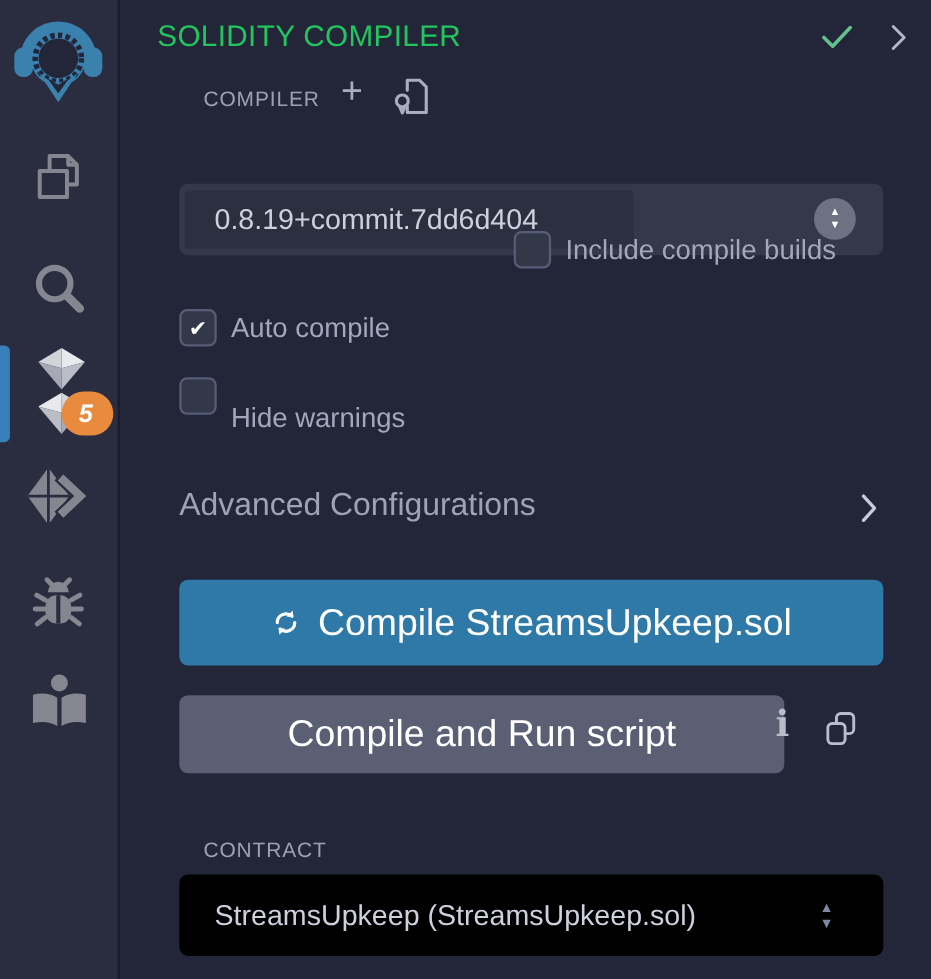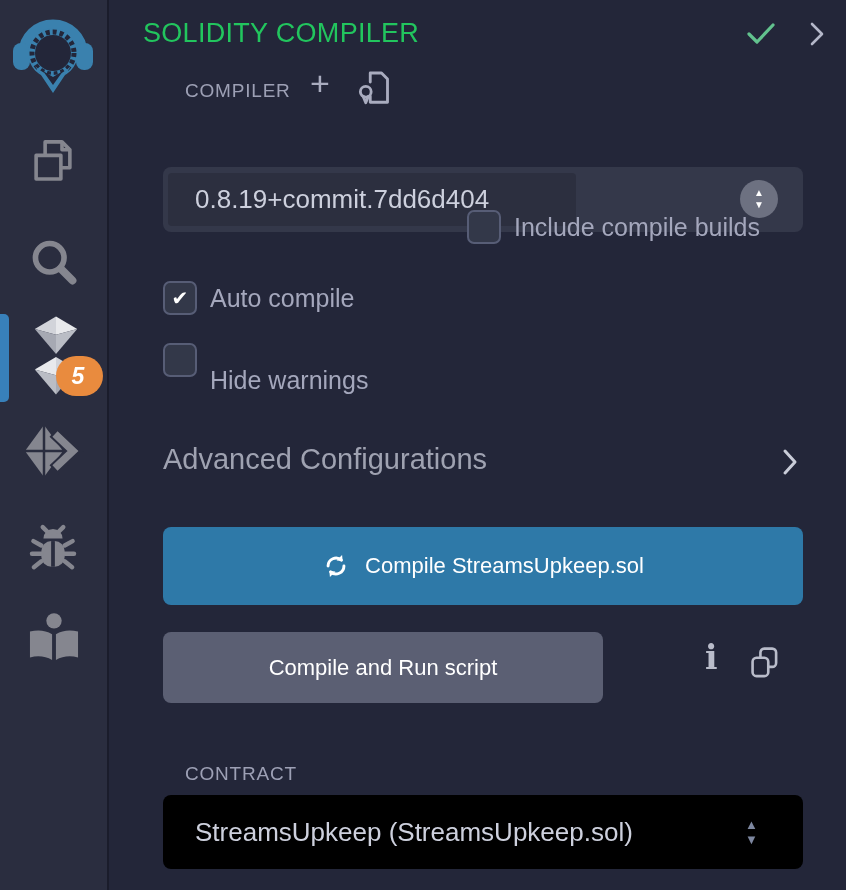--- a/index.html
+++ b/index.html
@@ -42,23 +42,23 @@
   .checkbox{
     width:34px;height:34px;border-radius:7px;border:2px solid #575d76;background:#333849;
     box-sizing:border-box;display:flex;align-items:center;justify-content:center;
     color:#fff;font-size:20px;cursor:pointer;
   }
   .cb-label{font-size:25px;color:#a4a7bc;}
   
   .advanced{left:163px;top:443px;font-size:29px;color:#9fa2b1;cursor:pointer;}
   
   .btn{border-radius:8px;display:flex;align-items:center;justify-content:center;
-    color:#fff;font-size:22px;cursor:pointer;box-sizing:border-box;}
+    color:#fff;font-size:34px;cursor:pointer;box-sizing:border-box;}
   .btn-compile{left:163px;top:527px;width:640px;height:78px;background:#2e79a8;gap:15px;}
-  .btn-run{left:163px;top:632px;width:440px;height:71px;background:#5b5f73;}
+  .btn-run{left:163px;top:632px;width:550px;height:71px;background:#5b5f73;}
   .info-i{left:705px;top:638px;font-family:"DejaVu Serif", serif;font-weight:700;font-size:33px;
     color:#b9bcca;cursor:pointer;}
   svg{display:block;}
 </style>
 </head>
 <body>
 
 <div class="abs sidebar">
 
   <div class="side-item" style="left:11px;top:14px;width:84px;height:82px;">

